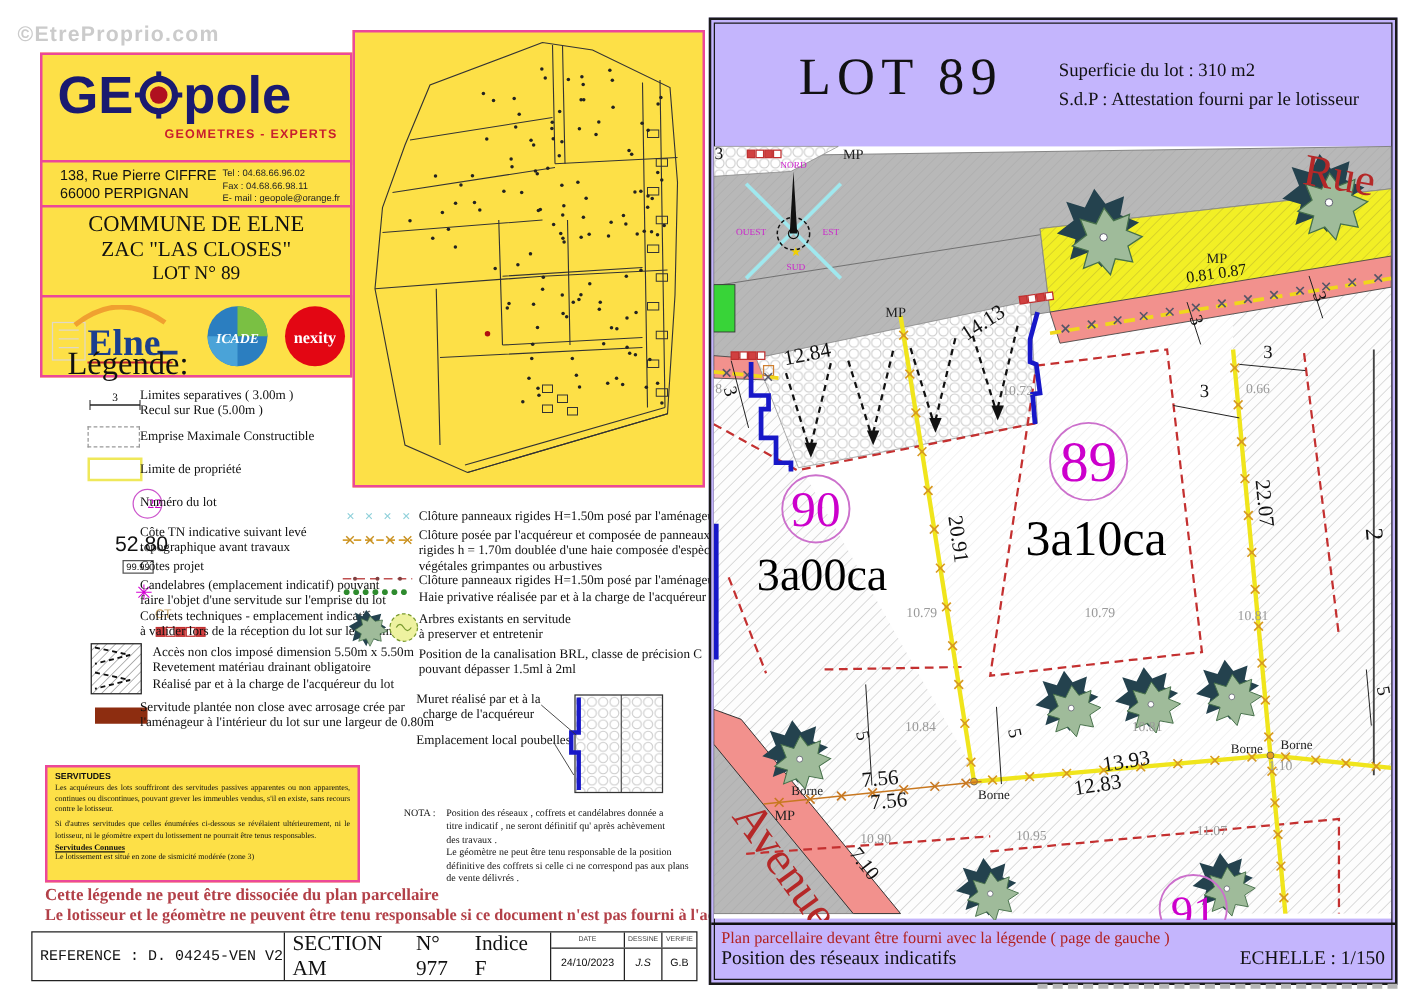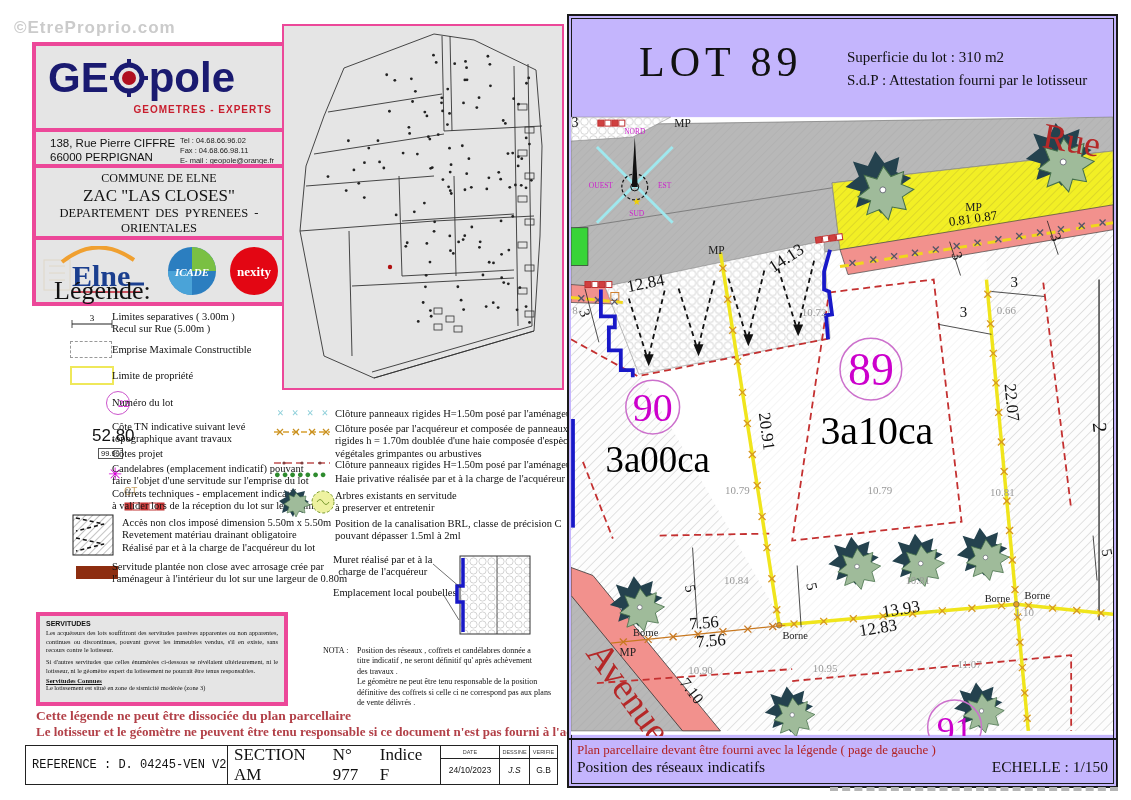--- a/index.html
+++ b/index.html
@@ -1,19 +1,19 @@
 <!DOCTYPE html>
 <html><head>
 <meta charset="utf-8">
 <style>
   html,body{margin:0;padding:0;background:#fff;}
   #page{position:relative;width:1131px;height:800px;background:#fff;overflow:hidden;
         font-family:"Liberation Serif",serif;color:#111;}
   .abs{position:absolute;}
-  .box{position:absolute;border:4px solid #ec4899;background:#e5e5e5;}
+  .box{position:absolute;border:2px solid #ec4899;background:#fde047;}
   .ml{white-space:pre-line;}
   .sans{font-family:"Liberation Sans",sans-serif;}
   .mono{font-family:"Liberation Mono",monospace;}
   .lbl{font-size:10.5px;line-height:1.18;}
   .sym{position:absolute;}
   svg text{font-family:"Liberation Serif",serif;}
   .watermark{color:#cbcbcb;font-weight:bold;font-size:17px;letter-spacing:1px;
              font-family:"Liberation Sans",sans-serif;text-shadow:0 1px 0 #fff;}
   .warn{color:#b24048;font-weight:bold;font-family:"Liberation Serif",serif;}
 </style>
@@ -46,23 +46,22 @@
       <div>66000  PERPIGNAN</div>
     </div>
     <div class="abs sans" style="right:8px;top:4px;font-size:7.5px;line-height:1.3;text-align:left;color:#222;">
       <div>Tel : 04.68.66.96.02</div>
       <div>Fax : 04.68.66.98.11</div>
       <div>E- mail : geopole@orange.fr</div>
     </div>
   </div>
 
   <div class="box" style="left:32px;top:164px;width:246px;height:72px;text-align:center;">
-    <div style="font-size:12px;margin-top:3px;">COMMUNE DE ELNE</div>
+    <div style="font-size:18px;margin-top:3px;">COMMUNE DE ELNE</div>
     <div style="font-size:17px;">ZAC "LAS CLOSES"</div>
-    <div style="font-size:12.5px;word-spacing:3px;">DEPARTEMENT  DES  PYRENEES  -  ORIENTALES</div>
     <div style="font-size:15.5px;">LOT  N° 89</div>
   </div>
 
   <div class="box" style="left:32px;top:236px;width:246px;height:62px;">
 
     <div class="abs" style="left:6px;top:6px;width:105px;height:50px;">
       <svg width="105" height="50" viewBox="0 0 105 50">
         <rect x="2" y="14" width="26" height="30" fill="none" stroke="#e0d8c8" stroke-width="1"></rect>
         <line x1="7" y1="20" x2="23" y2="20" stroke="#e0d8c8"></line>
           <line x1="7" y1="27" x2="23" y2="27" stroke="#e0d8c8"></line>

